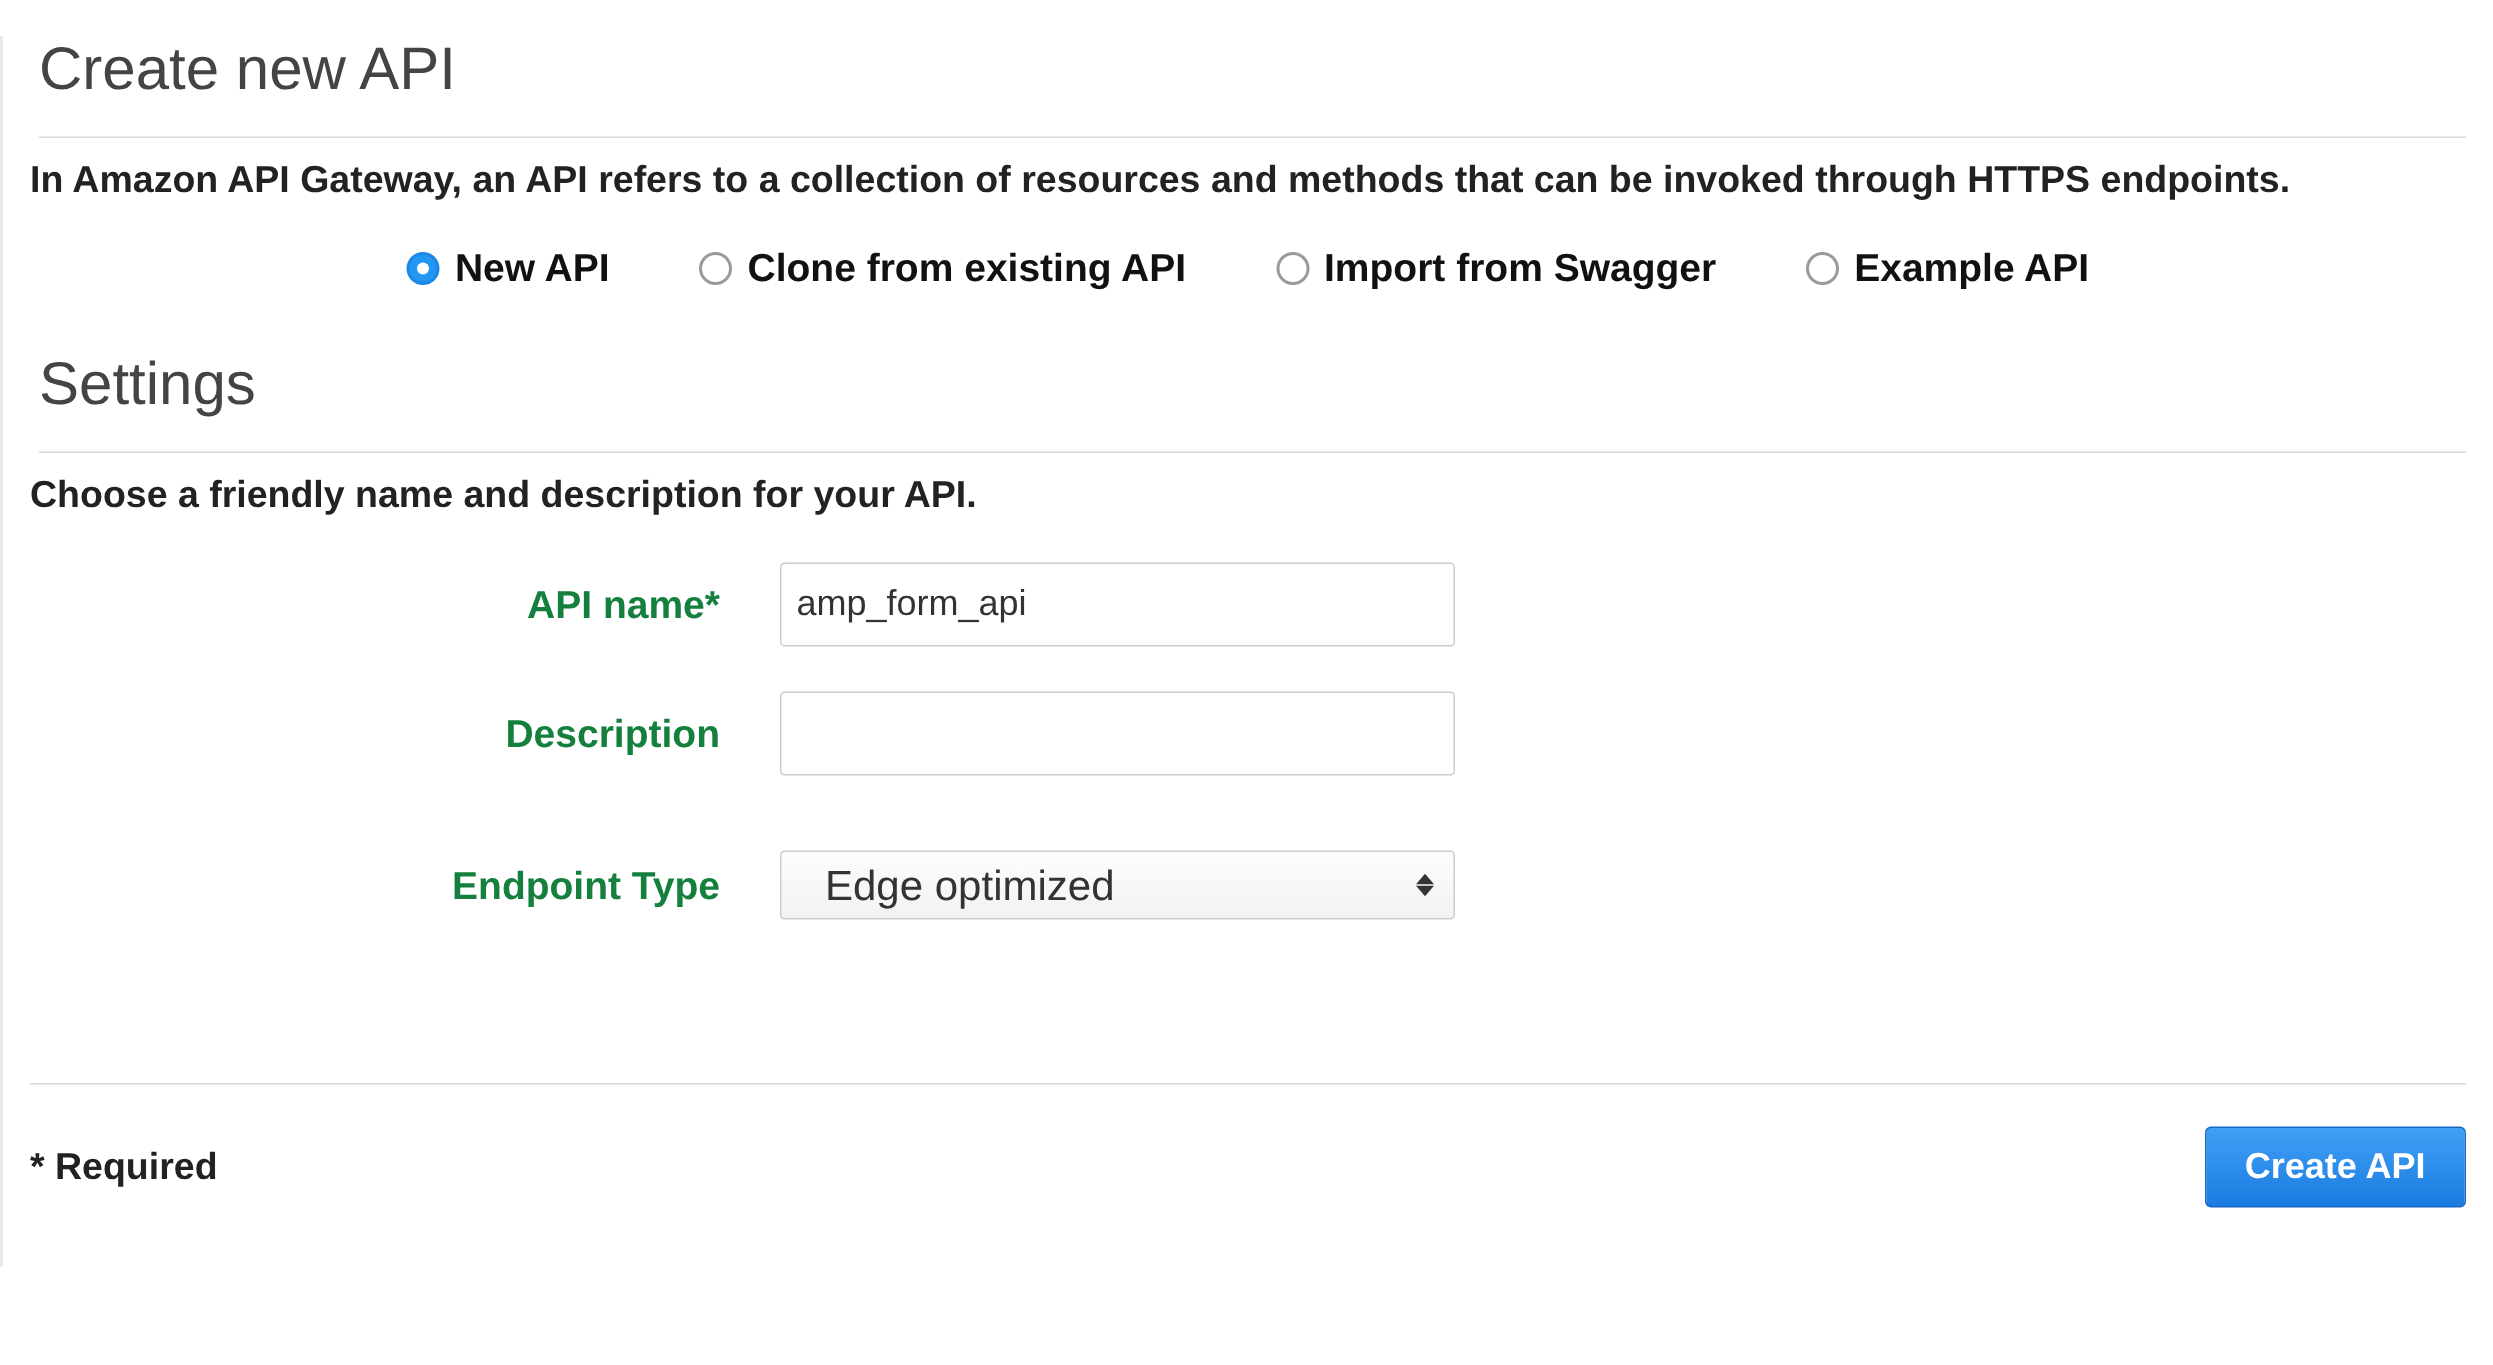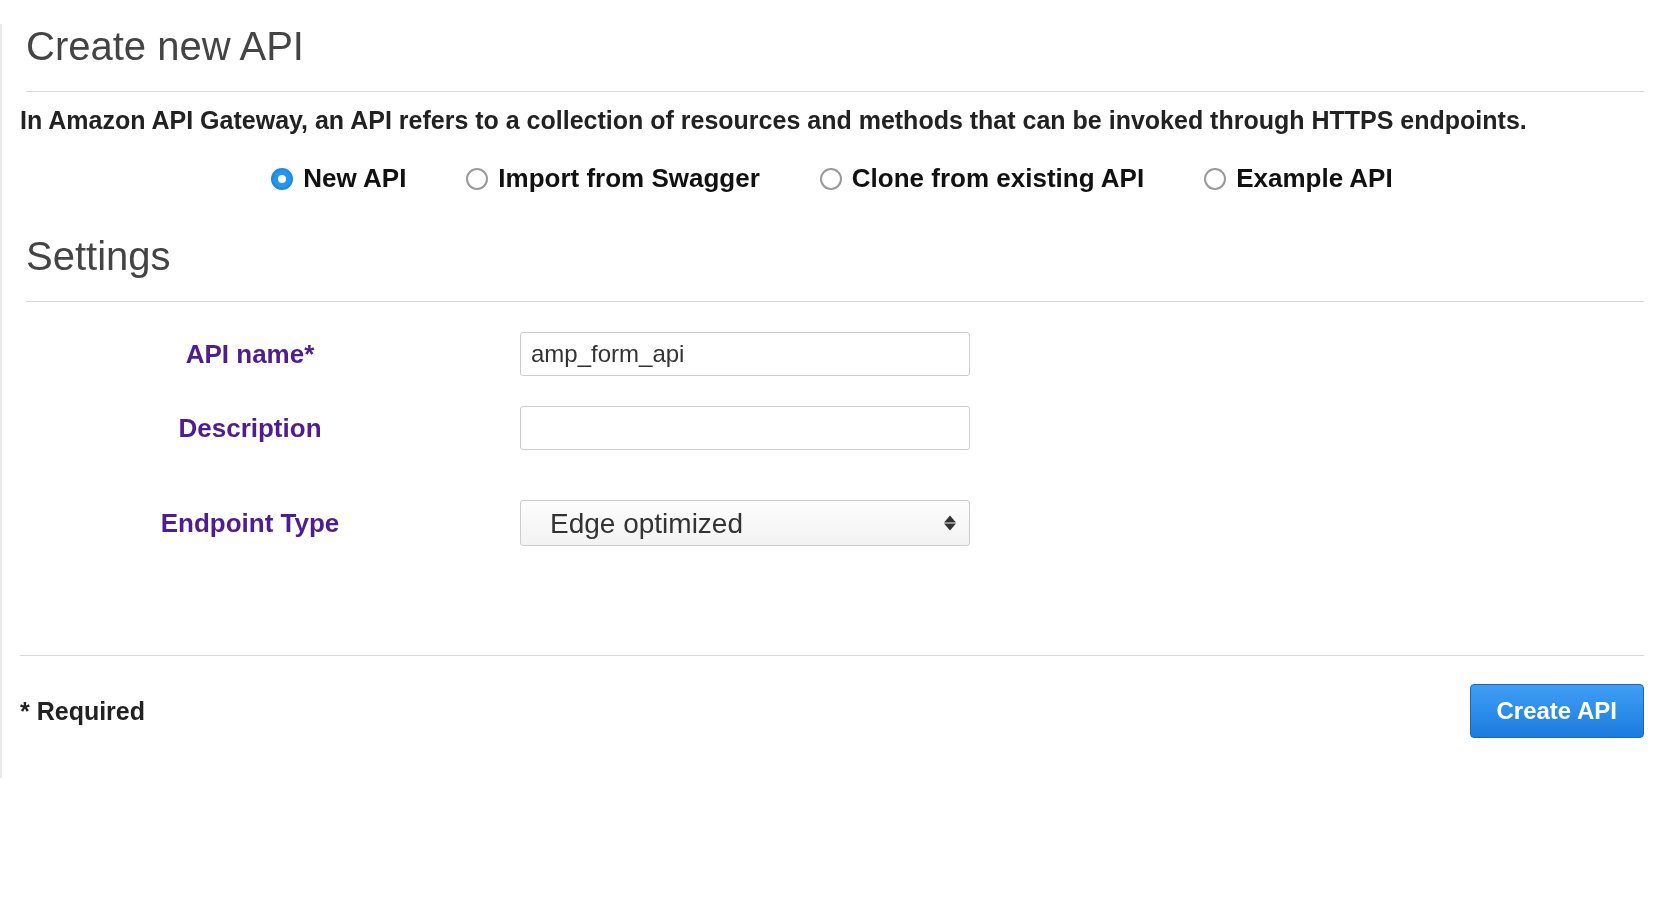--- a/index.html
+++ b/index.html
@@ -58,29 +58,29 @@
     display: block;
   }
   .form-area { margin-top: 30px; }
   .form-row {
     display: flex;
     align-items: center;
     margin-bottom: 30px;
   }
   .form-label {
     width: 500px;
-    text-align: center;
+    text-align: right;
     font-size: 26px;
     font-weight: 700;
-    color: #4c1d95;
+    color: #15803d;
     padding-right: 40px;
   }
   .form-control input[type="text"] {
     width: 450px;
-    height: 44px;
+    height: 56px;
     border: 1px solid #ccc;
     border-radius: 3px;
     font-size: 24px;
     padding: 4px 10px;
     color: #333;
   }
   .select-wrap {
     position: relative;
     width: 450px;
   }
@@ -142,33 +142,34 @@
   <h1 class="section-title">Create new API</h1>
   <div class="section-desc">In Amazon API Gateway, an API refers to a collection of resources and methods that can be invoked through HTTPS endpoints.</div>
 
   <div class="radio-row">
     <div class="radio-option">
       <span class="radio-circle selected"></span>
       <span>New API</span>
     </div>
     <div class="radio-option">
       <span class="radio-circle"></span>
+      <span>Clone from existing API</span>
+    </div>
+    <div class="radio-option">
+      <span class="radio-circle"></span>
       <span>Import from Swagger</span>
-    </div>
-    <div class="radio-option">
-      <span class="radio-circle"></span>
-      <span>Clone from existing API</span>
     </div>
     <div class="radio-option">
       <span class="radio-circle"></span>
       <span>Example API</span>
     </div>
   </div>
 
   <h1 class="section-title">Settings</h1>
+  <div class="section-desc">Choose a friendly name and description for your API.</div>
 
   <div class="form-area">
 
     <div class="form-row">
       <div class="form-label">API name*</div>
       <div class="form-control">
         <input type="text" value="amp_form_api" style="">
       </div>
     </div>
 

